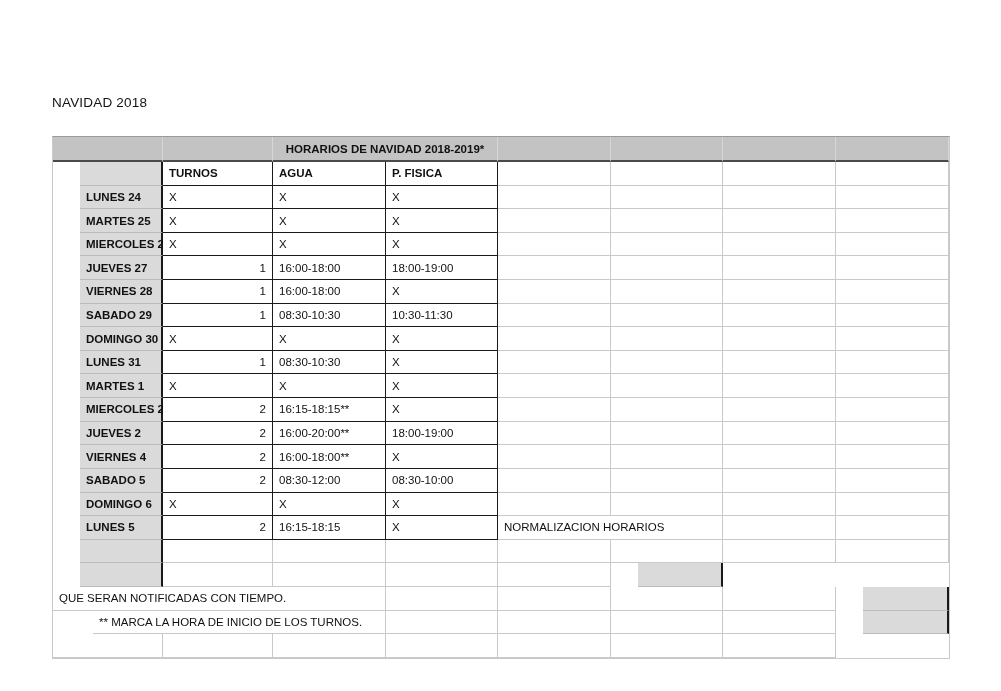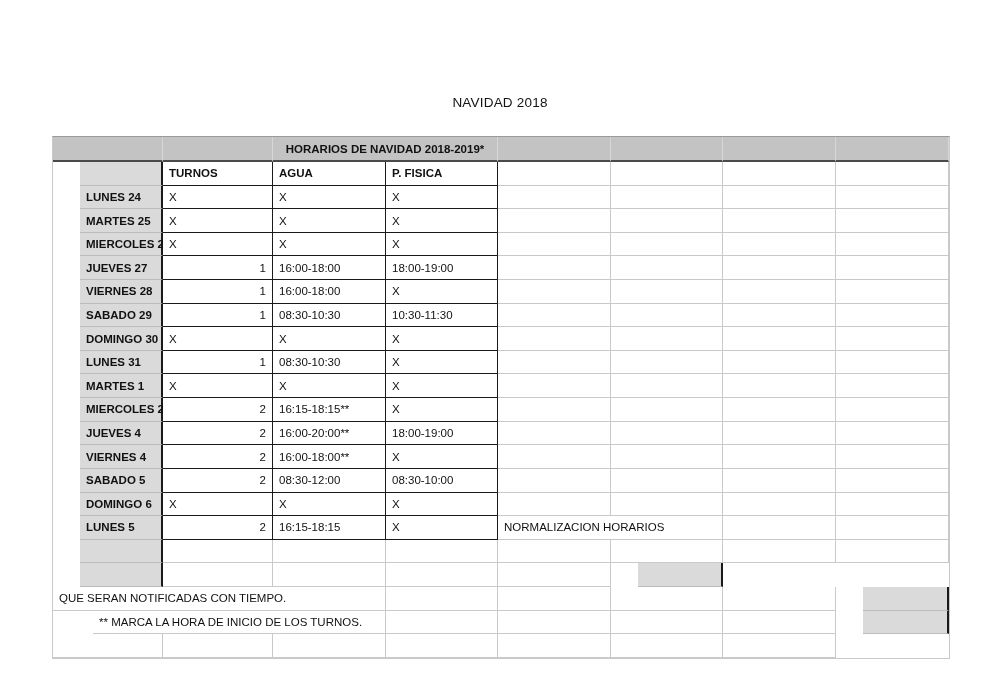--- a/index.html
+++ b/index.html
@@ -4,21 +4,21 @@
 <style>
   html,body{margin:0;padding:0;}
   body{
     width:1001px;height:691px;background:#ffffff;
     font-family:"Liberation Sans","DejaVu Sans",sans-serif;
     position:relative;overflow:hidden;color:#111;
   }
   [data-name="page"]{position:absolute;inset:0;background:#fff;}
   [data-name="page-title"]{
     position:absolute;left:52px;top:95px;width:896px;
-    text-align:center;font-size:13.5px;font-weight:normal;color:#141414;
+    font-size:13.5px;font-weight:normal;color:#141414;
     letter-spacing:0.2px;
   }
   [data-name="sheet-grid"]{
     position:absolute;left:52px;top:136px;
     display:grid;
     grid-template-columns:110px 110px 113px 112px 113px 112px 113px 113px;
     grid-template-rows:25px repeat(21,23.62px);
     border:1px solid var(--lite);
     border-top-color:#9a9a9a;
     background:#fff;
@@ -142,21 +142,21 @@
       <div class="cell lite" data-name="empty-cell"></div>
       <div class="cell lite" data-name="empty-cell"></div>
       <div class="cell acol" data-name="row-day-label">MIERCOLES 2</div>
       <div class="cell box num" data-name="cell-turnos">2</div>
       <div class="cell box" data-name="cell-agua">16:15-18:15**</div>
       <div class="cell box" data-name="cell-pfisica">X</div>
       <div class="cell lite" data-name="empty-cell"></div>
       <div class="cell lite" data-name="empty-cell"></div>
       <div class="cell lite" data-name="empty-cell"></div>
       <div class="cell lite" data-name="empty-cell"></div>
-      <div class="cell acol" data-name="row-day-label">JUEVES 4</div>
+      <div class="cell acol" data-name="row-day-label">JUEVES 2</div>
       <div class="cell box num" data-name="cell-turnos">2</div>
       <div class="cell box" data-name="cell-agua">16:00-20:00**</div>
       <div class="cell box" data-name="cell-pfisica">18:00-19:00</div>
       <div class="cell lite" data-name="empty-cell"></div>
       <div class="cell lite" data-name="empty-cell"></div>
       <div class="cell lite" data-name="empty-cell"></div>
       <div class="cell lite" data-name="empty-cell"></div>
       <div class="cell acol" data-name="row-day-label">VIERNES 4</div>
       <div class="cell box num" data-name="cell-turnos">2</div>
       <div class="cell box" data-name="cell-agua">16:00-18:00**</div>

